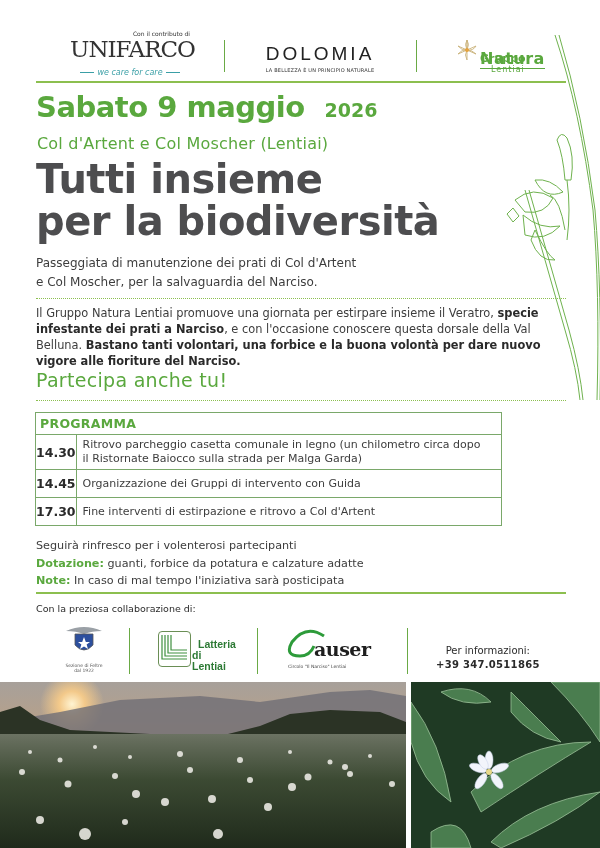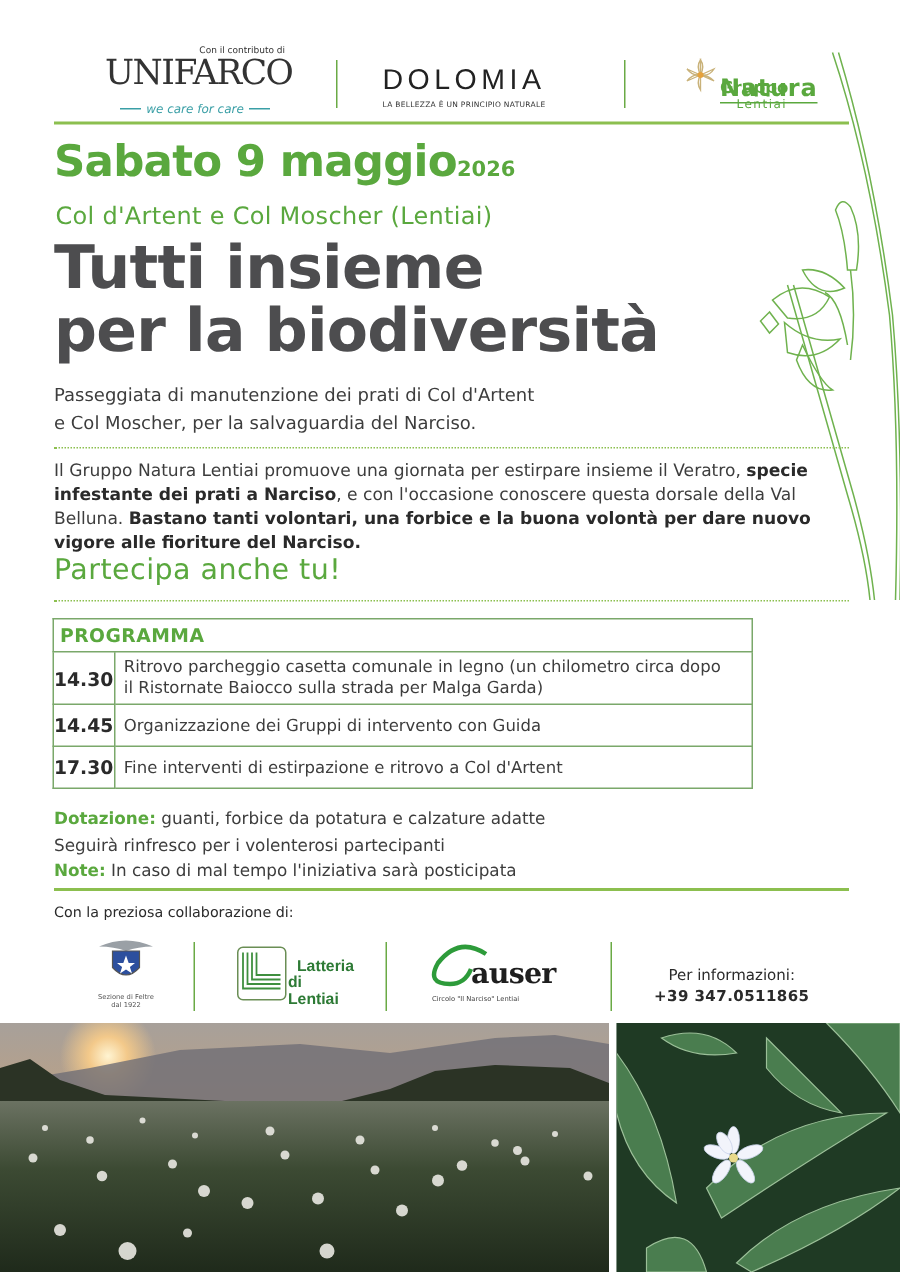--- a/index.html
+++ b/index.html
@@ -8,36 +8,36 @@
 
   .header-logos { position: absolute; left: 0; top: 0; width: 517px; height: 82px; }
   .logo-unifarco { position: absolute; left: 70px; top: 30px; width: 120px; text-align: center; }
   .unifarco-contrib { position: absolute; right: 0; top: 0; font-size: 6px; color: #333; white-space: nowrap; }
   .unifarco-name { position: absolute; left: 0; top: 6px; width: 120px; font-family: "DejaVu Serif", "Liberation Serif", serif; font-size: 23px; letter-spacing: -1px; color: #333; text-align: center; }
   .unifarco-tag { position: absolute; left: 0; top: 38px; width: 120px; font-size: 8px; font-style: italic; color: #3a9fa6; text-align: center; }
   .unifarco-tag::before, .unifarco-tag::after { content: ""; display: inline-block; width: 14px; height: 1px; background: #3a9fa6; vertical-align: middle; margin: 0 3px; }
 
   .vsep { position: absolute; width: 1px; background: #6aaa45; }
 
-  .logo-dolomia { position: absolute; left: 255px; top: 43px; width: 130px; }
+  .logo-dolomia { position: absolute; left: 255px; top: 43px; width: 130px; text-align: center; }
   .dolomia-name { font-family: "Liberation Sans", sans-serif; font-size: 19px; letter-spacing: 3px; color: #222; }
   .dolomia-tag { font-size: 5px; color: #333; margin-top: 2px; letter-spacing: 0.2px; white-space: nowrap; }
 
   .logo-gnl { position: absolute; left: 455px; top: 36px; width: 75px; height: 40px; }
   .gnl-flower { position: absolute; left: 0; top: 2px; width: 24px; height: 24px; }
   .gnl-gruppo { position: absolute; left: 25px; top: 16px; font-size: 11px; font-weight: bold; color: #5aa83e; }
   .gnl-natura { position: absolute; left: 25px; top: 13px; font-size: 16px; font-weight: bold; color: #5aa83e; letter-spacing: 0.5px; border-bottom: 1.5px solid #5aa83e; }
   .gnl-lentiai { position: absolute; left: 36px; top: 29px; font-size: 8px; color: #5aa83e; letter-spacing: 1px; }
 
   .hr-green { position: absolute; height: 2px; background: #8cbf4f; }
   .dotted { position: absolute; border-top: 1.5px dotted #8cbf4f; height: 0; }
 
   .date-line { position: absolute; left: 36px; top: 90px; white-space: nowrap; color: #5aa83e; font-weight: bold; }
   .date-main { font-size: 29px; letter-spacing: -0.5px; }
-  .date-year { font-size: 14px; margin-left: 0; text-align: center; }
+  .date-year { font-size: 19px; margin-left: 20px; text-align: center; }
   .location { position: absolute; left: 37px; top: 134px; font-size: 16px; color: #5aa83e; letter-spacing: 0.2px; }
   .title { position: absolute; left: 36px; top: 158px; font-size: 40px; line-height: 42px; font-weight: bold; color: #4d4d4f; letter-spacing: -0.5px; }
   .subtitle { position: absolute; left: 36px; top: 254px; font-size: 12px; line-height: 19px; color: #3d3d3d; width: 450px; }
 
   .intro { position: absolute; left: 36px; top: 305px; width: 530px; font-size: 11.4px; line-height: 16px; color: #3d3d3d; }
   .intro b { font-weight: bold; color: #2a2a2a; }
   .cta { position: absolute; left: 36px; top: 369px; font-size: 19px; color: #5aa83e; letter-spacing: 0.3px; }
 
   .prog { position: absolute; left: 35px; top: 412px; width: 467px; border: 1.5px solid #7aa86a; border-collapse: collapse; }
   .prog td { border: 1.5px solid #7aa86a; font-size: 11px; color: #3d3d3d; vertical-align: middle; }
@@ -159,22 +159,22 @@
     <td class="desc">Organizzazione dei Gruppi di intervento con Guida</td>
   </tr>
   <tr style="height:28px;">
     <td class="time">17.30</td>
     <td class="desc">Fine interventi di estirpazione e ritrovo a Col d'Artent</td>
   </tr>
 </tbody>
   </table>
 
 <div class="notes">
+  <div>Seguirà rinfresco per i volenterosi partecipanti</div>
   <div><span class="lbl">Dotazione:</span><span> guanti, forbice da potatura e calzature adatte</span></div>
-  <div>Seguirà rinfresco per i volenterosi partecipanti</div>
   <div><span class="lbl">Note:</span><span> In caso di mal tempo l'iniziativa sarà posticipata</span></div>
 </div>
 
 <div class="hr-green" style="left:36px; top:592px; width:530px;"></div>
 
 <div class="collab-title">Con la preziosa collaborazione di:</div>
 
 <div class="collab-row">
   <div class="cai">
     <svg width="40" height="32" viewBox="0 0 40 32">

